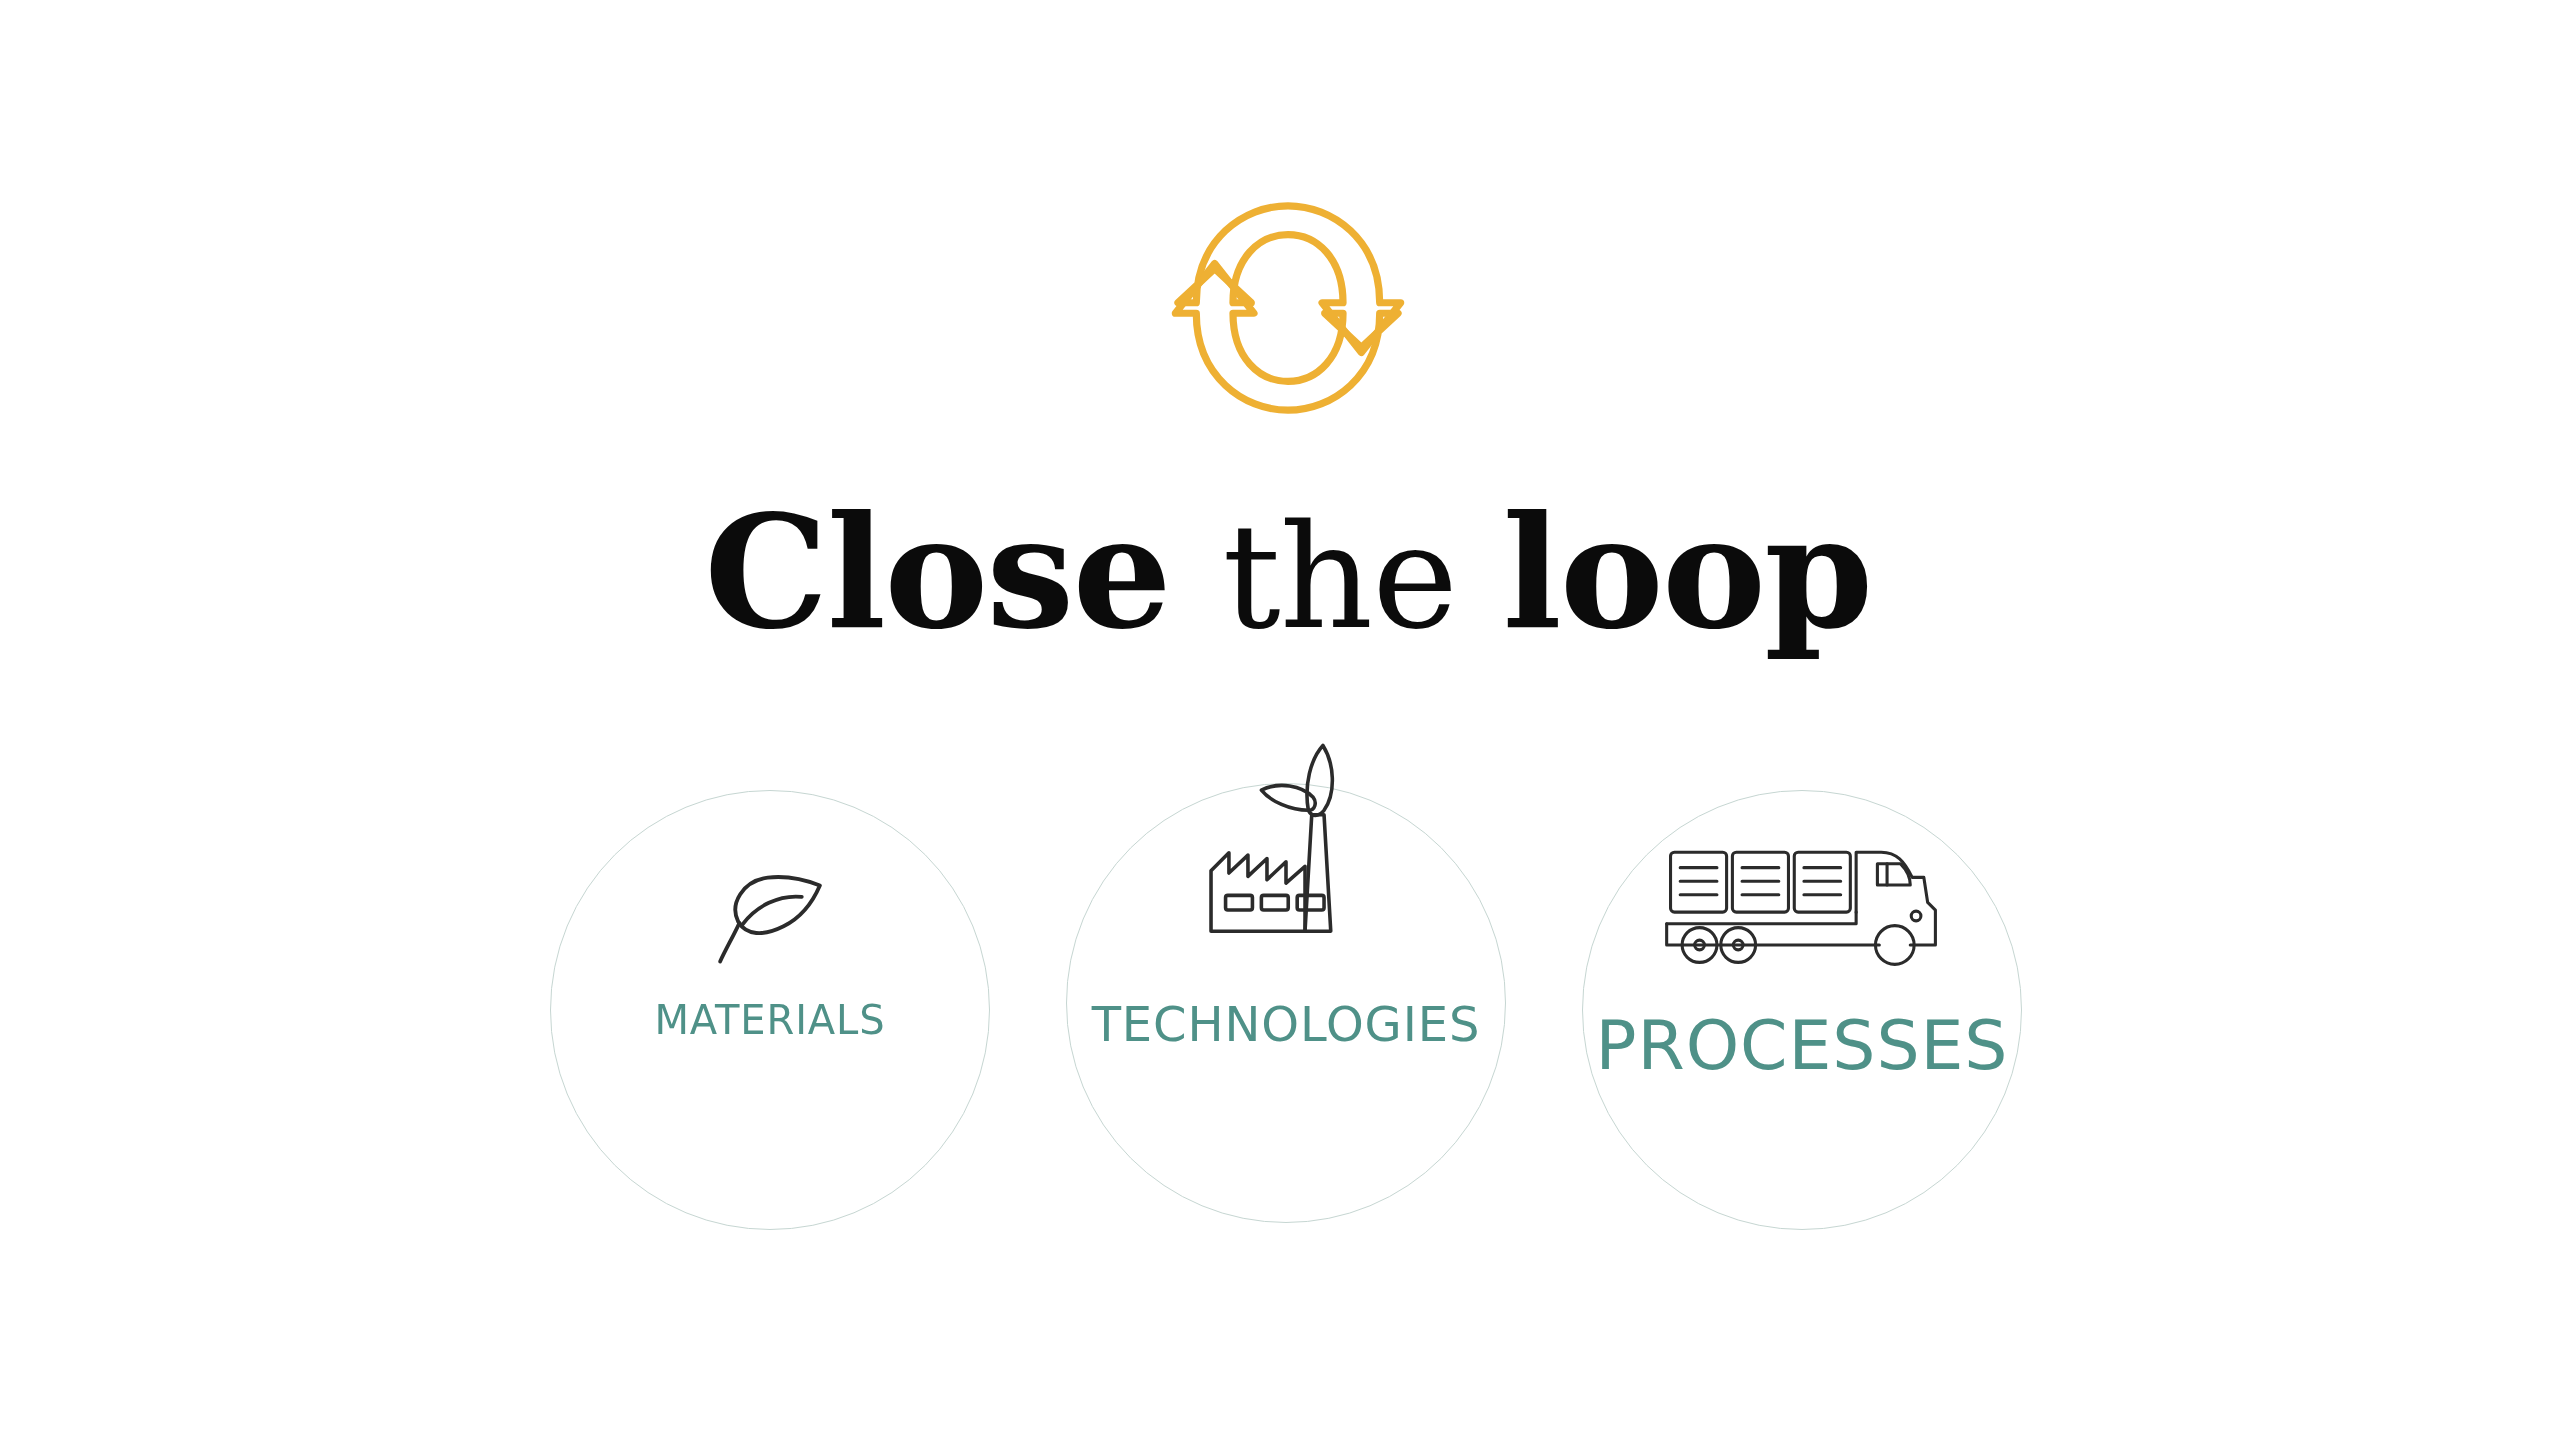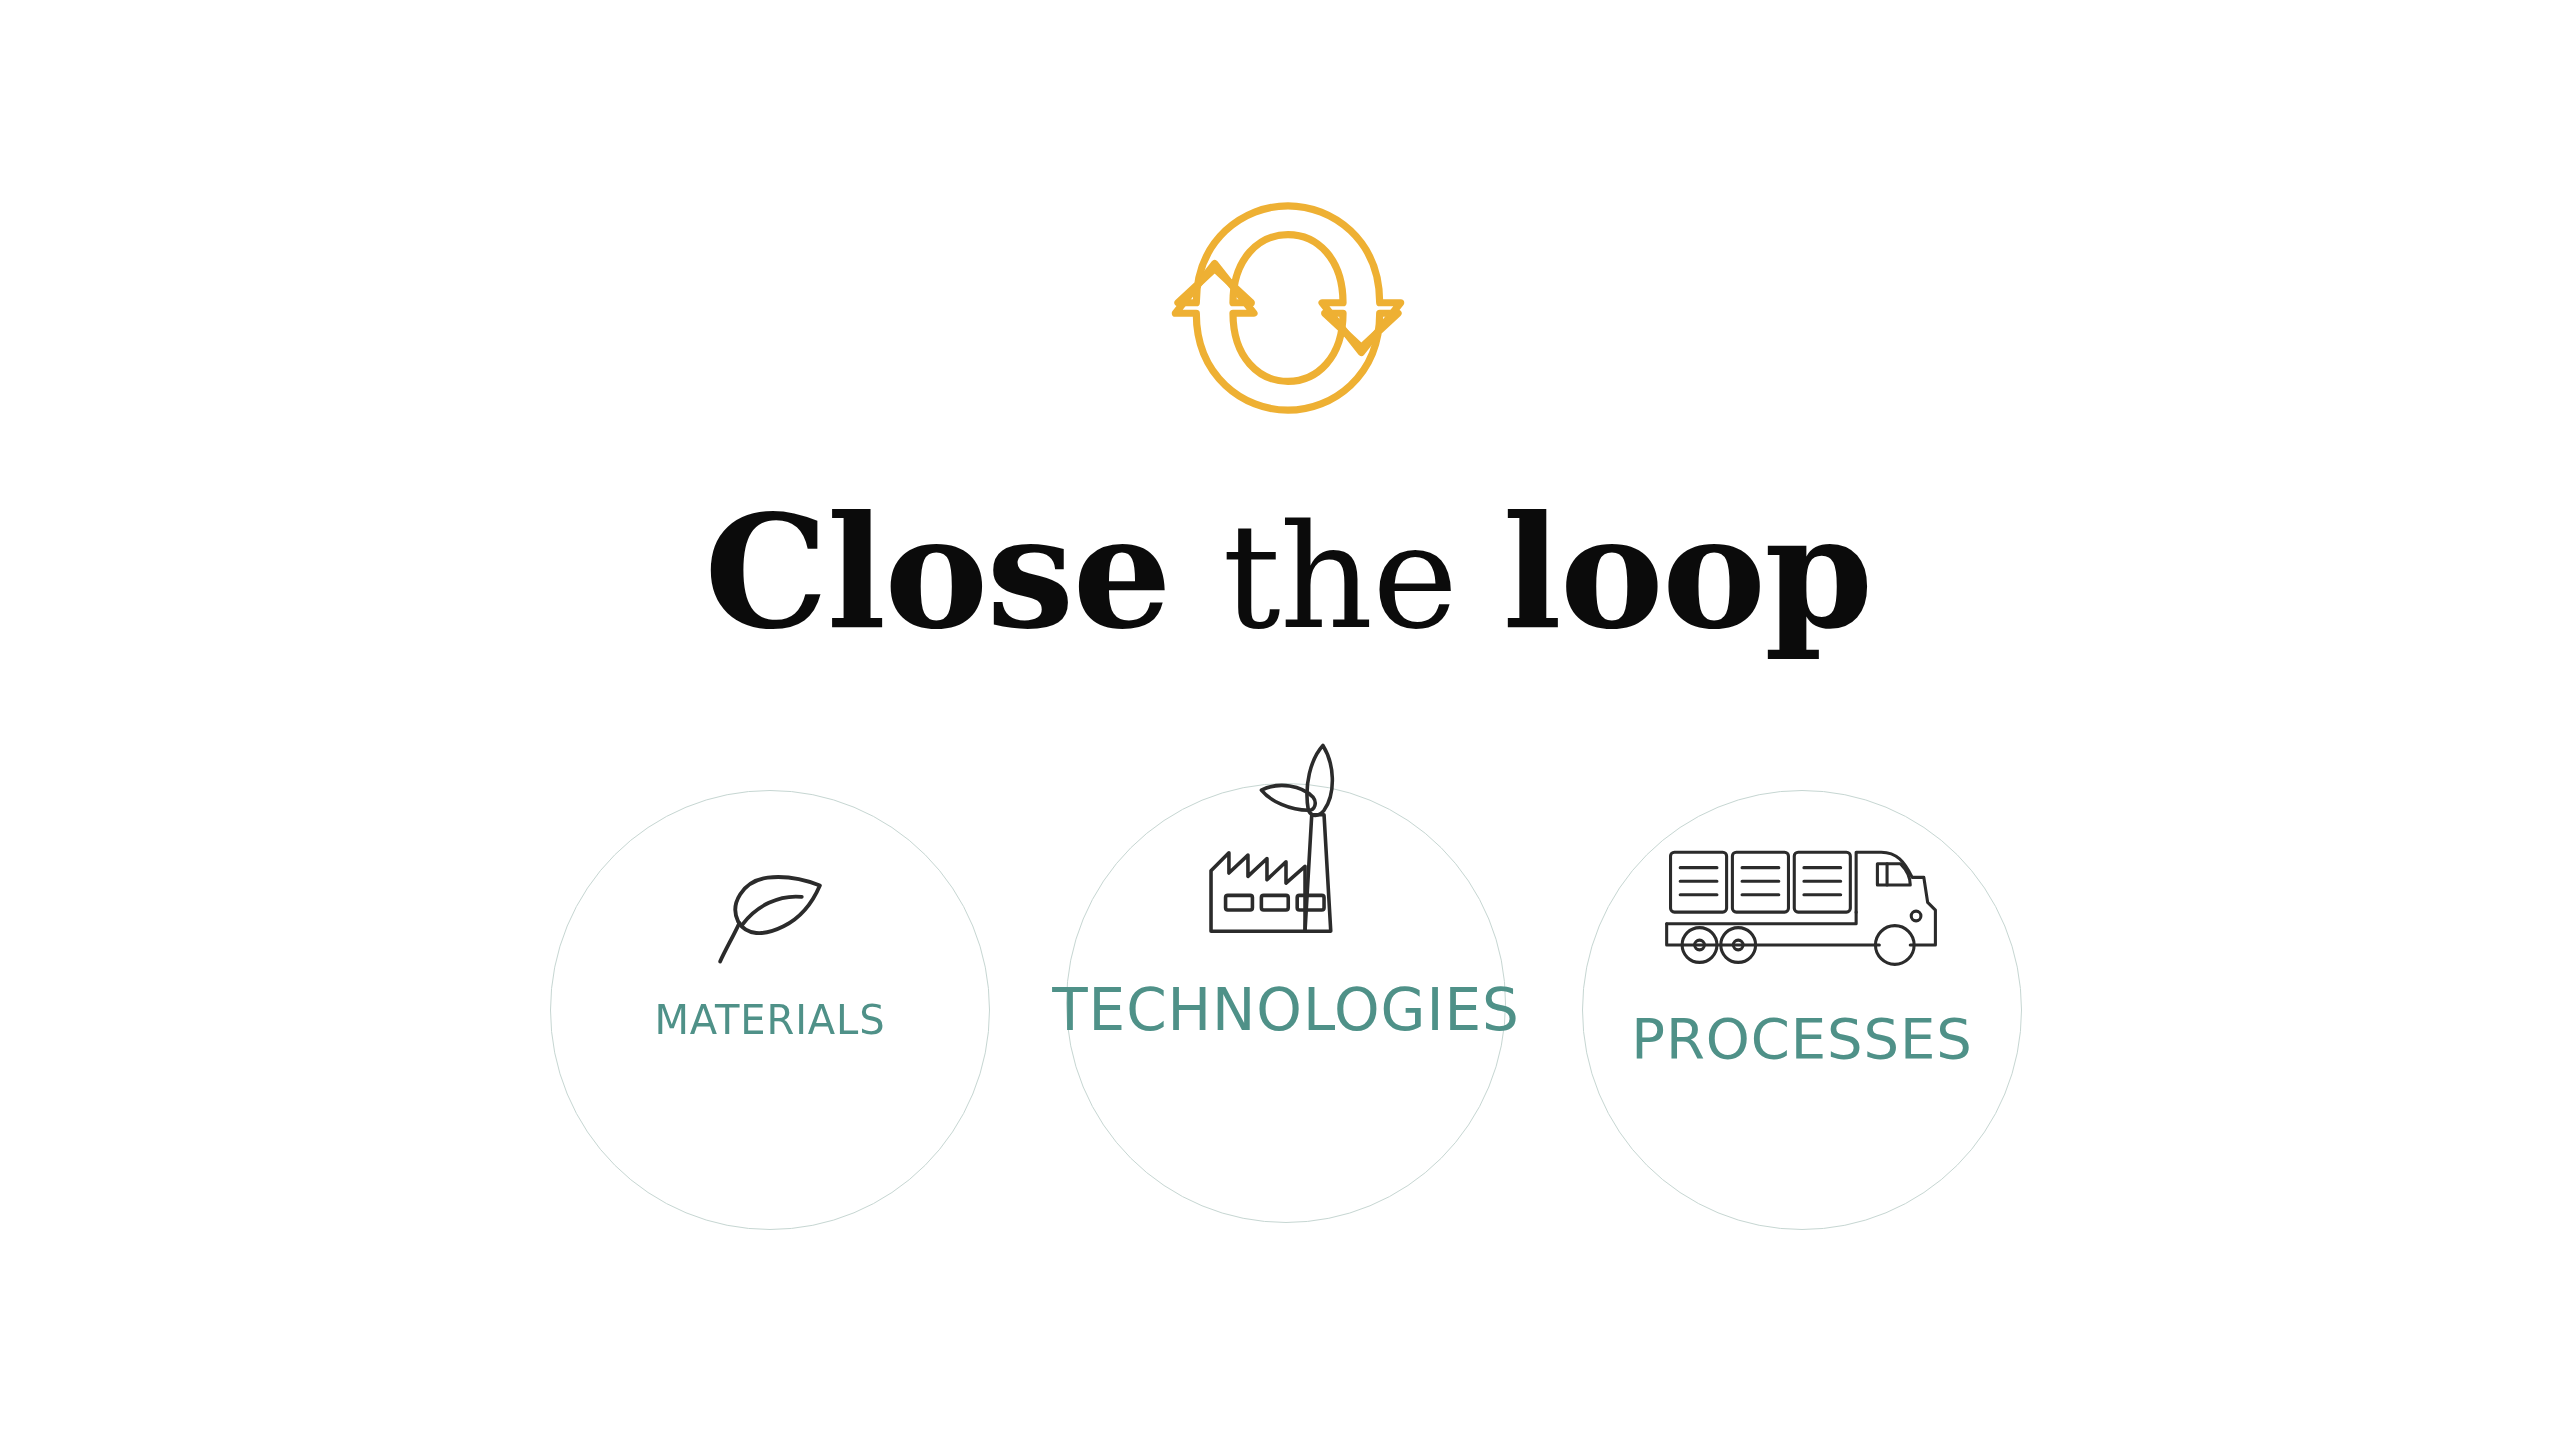--- a/index.html
+++ b/index.html
@@ -91,22 +91,22 @@
     position: absolute;
     left: 50%;
     transform: translateX(-50%);
     white-space: nowrap;
     color: #4f9188;
     font-family: "DejaVu Sans", "Liberation Sans", sans-serif;
     font-weight: 400;
     letter-spacing: 0.9px;
   }
   .c1-label { top: 206px; font-size: 40px; }
-  .c2-label { top: 192px; font-size: 58px; }
-  .c3-label { top: 215px; font-size: 56px; }
+  .c2-label { top: 212px; font-size: 48px; }
+  .c3-label { top: 215px; font-size: 68px; }
 </style>
 </head>
 <body>
 
 <div class="stage">
 
   <div class="loop-icon">
     <svg viewBox="0 0 200 200" fill="none" xmlns="http://www.w3.org/2000/svg">
       <g stroke="#eeb033" stroke-width="5.5" stroke-linejoin="round" stroke-linecap="round" fill="none">
 

